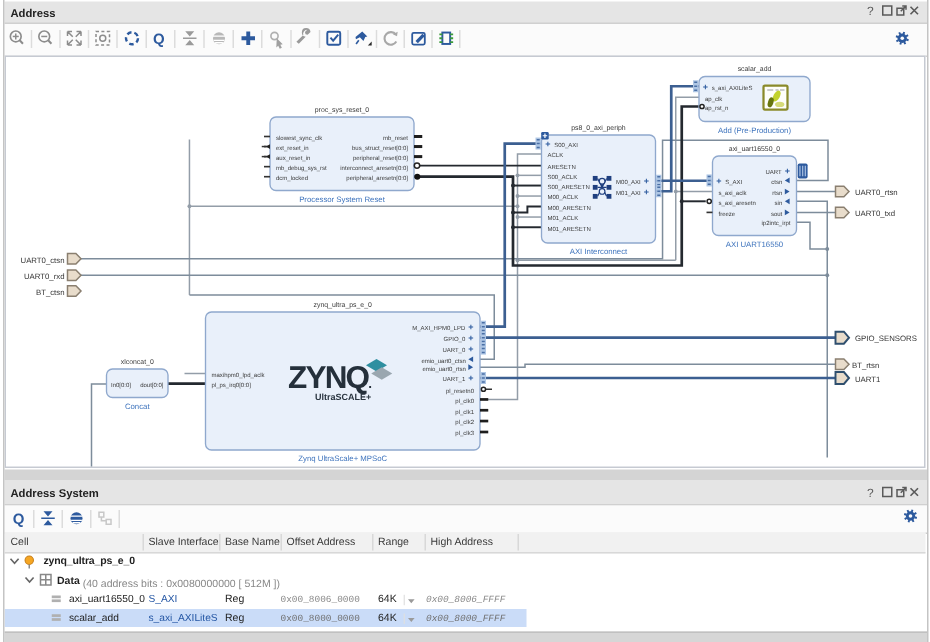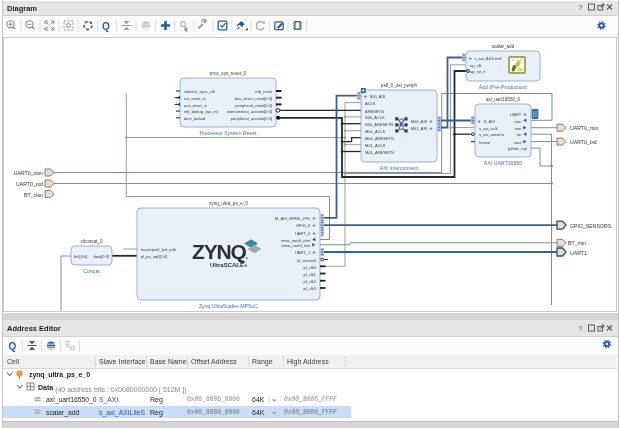--- a/index.html
+++ b/index.html
@@ -25,28 +25,28 @@
 .bt{font-size:4.6px;fill:#3a3a3a}
 .bl{font-size:5.2px;fill:#3f74bd}
 .pin{font-size:4.0px;fill:#3a3a3a}
 .plus{font-size:6px;font-weight:bold;fill:#2d5a9e}
 .pt{font-size:5.2px;fill:#333}
 </style></head>
 <body>
 <div id="win">
 
 <div class="tbar" style="top:1px">
-      <span class="tt">Diagram</span>
+      <span class="tt">Address</span>
 </div>
 <div class="toolbar" style="top:16px;height:21px"></div>
 <div class="canvas"></div>
 <div class="gap"></div>
 
 <div class="tbar" style="top:320px;height:16px">
-      <span class="tt" style="top:4px">Address Editor</span>
+      <span class="tt" style="top:4px">Address System</span>
 </div>
 <div class="toolbar" style="top:337px;height:18px"></div>
 <div id="tblarea">
 <div class="hdr">
 <span style="left:4px">Cell</span>
 <span style="left:96px">Slave Interface</span>
 <span style="left:147px">Base Name</span>
 <span style="left:188px">Offset Address</span>
 <span style="left:249px">Range</span>
 <span style="left:284px">High Address</span>

